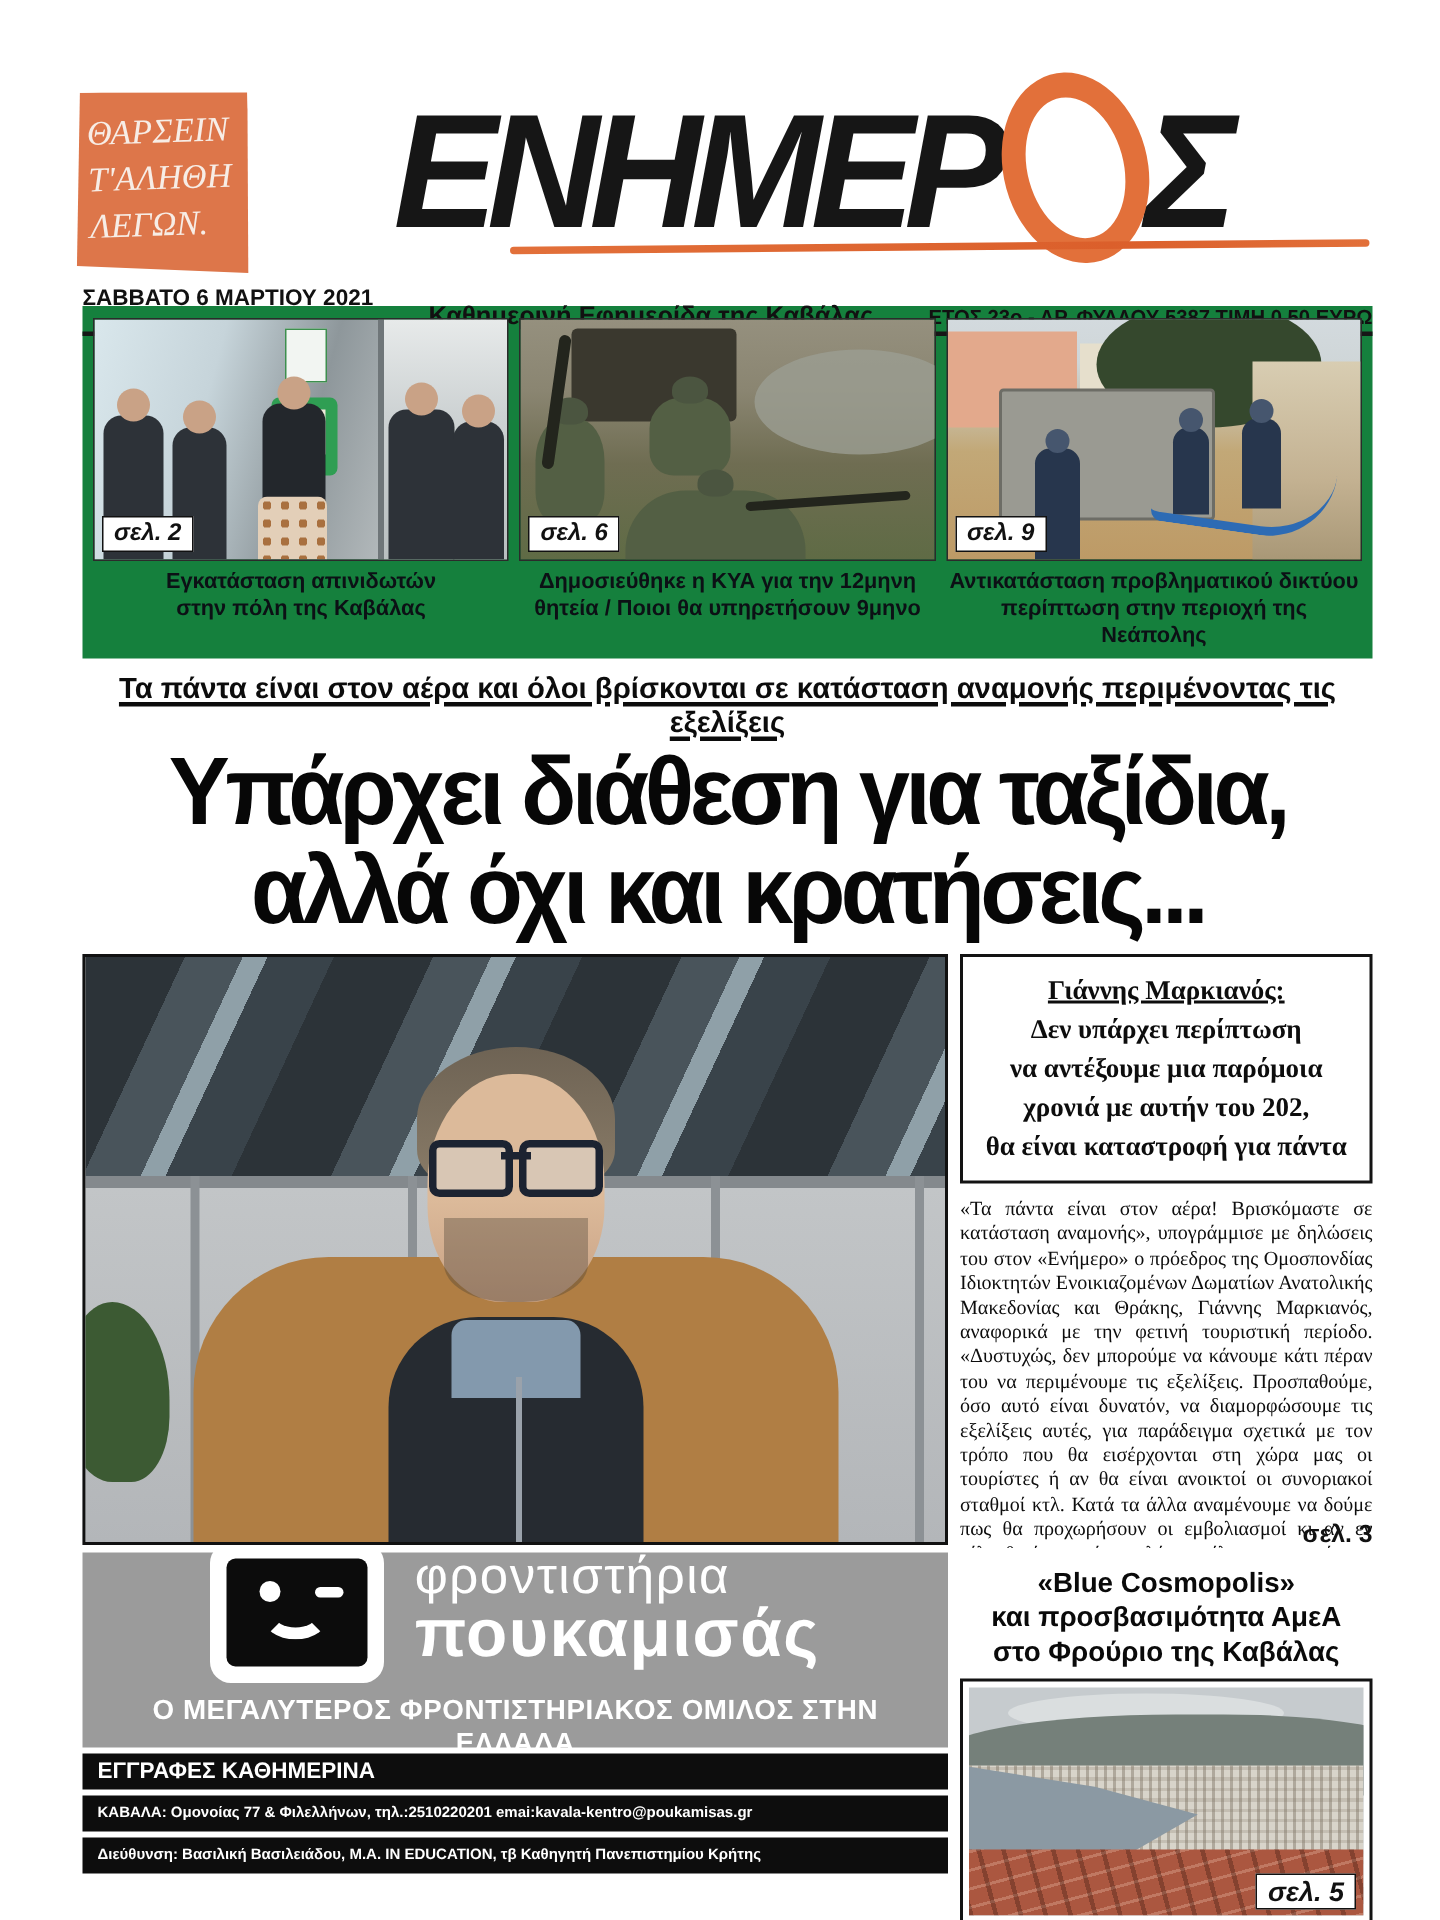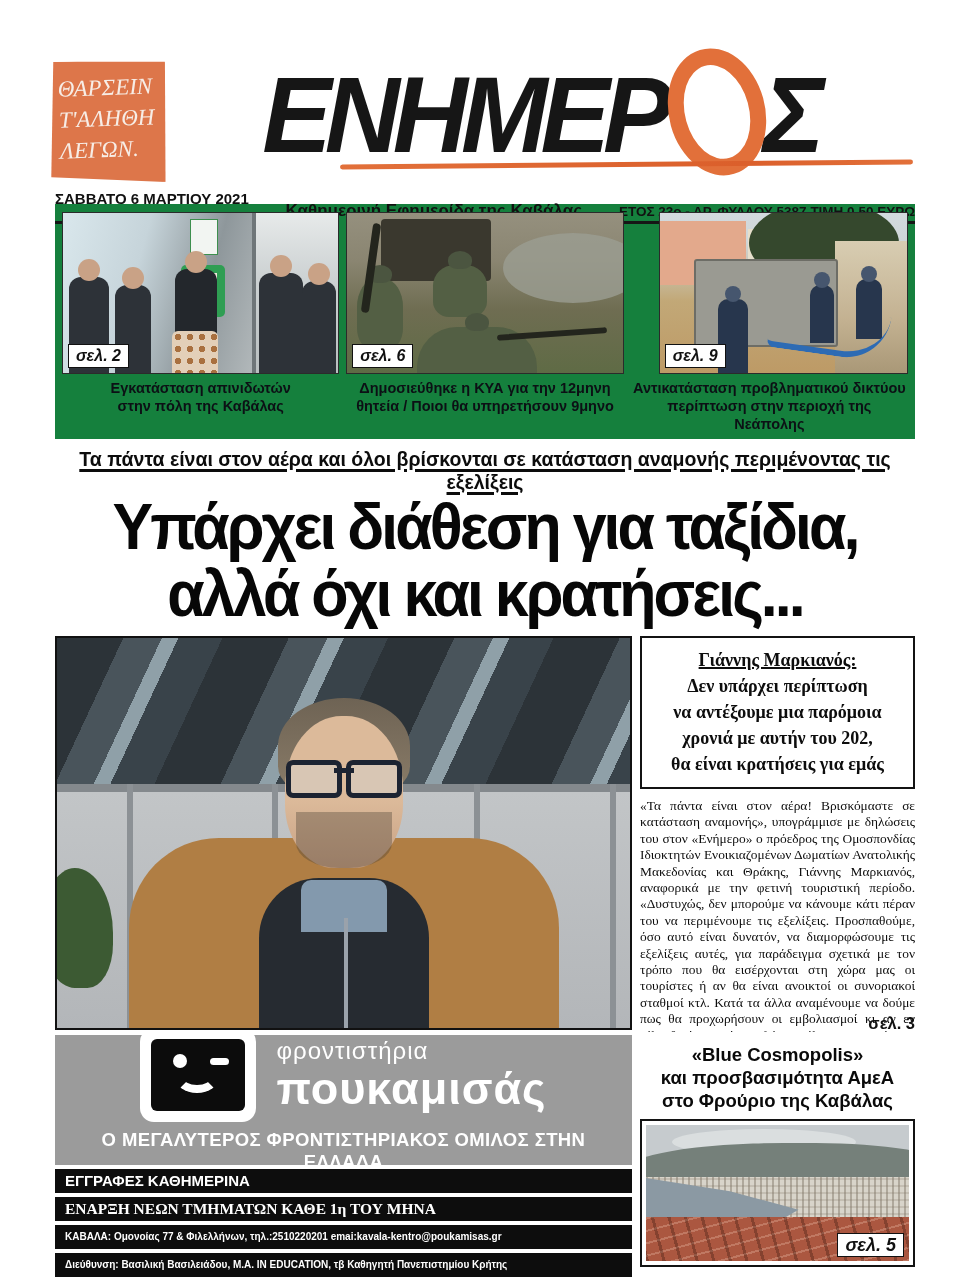--- a/index.html
+++ b/index.html
@@ -57,21 +57,21 @@
   .scene-army{background:linear-gradient(180deg,#95907e 0%,#8a8571 30%,#6f6d52 60%,#5f6b45 100%);}
   .army-truck{position:absolute;left:34px;top:6px;width:110px;height:62px;background:#3a382e;border-radius:4px;}
   .army-rock{position:absolute;right:-20px;top:20px;width:140px;height:70px;background:#9b9d92;
              border-radius:50%;opacity:.8;}
   .soldier{position:absolute;background:#535f44;border-radius:40% 40% 30% 30%;}
   .soldier::before{content:"";position:absolute;left:50%;top:-14px;transform:translateX(-50%);
                    width:24px;height:18px;border-radius:50% 50% 40% 40%;background:#4b5540;}
   .rifle{position:absolute;background:#23251d;height:6px;border-radius:3px;}
 
   
-  .scene-works{background:linear-gradient(180deg,#d3dade 0%,#cfd6d8 18%,#c2a877 55%,#bd9a66 100%);margin-left:28px;}
+  .scene-works{background:linear-gradient(180deg,#d3dade 0%,#cfd6d8 18%,#c2a877 55%,#bd9a66 100%);}
   .house-salmon{position:absolute;left:0;top:8px;width:86px;height:64px;background:#e3a98c;}
   .house-cream{position:absolute;left:88px;top:16px;width:70px;height:52px;background:#e6dfcc;}
   .works-tree{position:absolute;left:36%;top:-12px;width:150px;height:84px;background:#35482d;border-radius:50%;}
   .works-wall{position:absolute;right:0;top:28px;width:72px;height:132px;
               background:linear-gradient(180deg,#d8cdb2 0%,#c3b191 60%,#a99877 100%);}
   .works-truck{position:absolute;left:34px;bottom:26px;width:140px;height:84px;background:#9a9a92;
                border:2px solid #6d6d66;border-radius:3px;}
   .worker{position:absolute;background:#27364d;border-radius:10px 10px 0 0;}
   .worker::before{content:"";position:absolute;left:50%;top:-13px;transform:translateX(-50%);
                   width:16px;height:16px;border-radius:50%;background:#46566e;}
@@ -122,21 +122,21 @@
   .quote-box{border:2.5px solid #131313;padding:9px 6px 10px;text-align:center;
              font-family:"Liberation Serif",serif;font-weight:bold;color:#0d0d0d;
              font-size:18px;line-height:26px;}
   .quote-title{text-decoration:underline;text-decoration-thickness:2px;}
   .article-body{margin-top:9px;font-family:"Liberation Serif",serif;font-size:13.4px;line-height:16.4px;
                 text-align:justify;color:#0d0d0d;height:234px;overflow:hidden;}
   .page-ref{text-align:right;font-weight:bold;font-size:16.5px;margin-top:-18px;position:relative;}
 
   .cosmo-heading{margin-top:10px;text-align:center;font-weight:bold;font-size:18.5px;line-height:23px;color:#0a0a0a;}
   .harbor-box{margin-top:7px;border:2.5px solid #131313;padding:4px;}
-  .harbor{position:relative;height:136px;overflow:hidden;background:#c6cbce;}
+  .harbor{position:relative;height:152px;overflow:hidden;background:#c6cbce;}
   .harbor-cloud{position:absolute;left:10%;top:4px;width:70%;height:26px;background:#dadedf;border-radius:50%;}
   .harbor-mtn{position:absolute;left:-20px;top:18px;width:120%;height:54px;background:#75807a;border-radius:50% 40% 10px 10px;}
   .harbor-city{position:absolute;left:0;top:52px;right:0;height:66px;background:#d8d4ca;
                background-image:repeating-linear-gradient(90deg,rgba(125,115,100,.45) 0 2px,transparent 2px 6px),
                                 repeating-linear-gradient(0deg,rgba(150,140,125,.3) 0 2px,transparent 2px 7px);}
   .harbor-sea{position:absolute;left:0;top:44px;width:58%;height:74px;background:#8b99a3;
               clip-path:polygon(0 12%,55% 30%,100% 55%,62% 100%,0 100%);}
   .harbor-roofs{position:absolute;left:0;bottom:0;right:0;height:44px;background:#ab5740;
                 background-image:repeating-linear-gradient(75deg,rgba(60,25,15,.35) 0 3px,transparent 3px 16px),
                                  repeating-linear-gradient(-15deg,rgba(255,220,200,.25) 0 2px,transparent 2px 12px);}
@@ -147,21 +147,21 @@
       display:flex;flex-direction:column;justify-content:center;padding:6px 10px;}
   .ad-top{display:flex;align-items:center;justify-content:center;gap:20px;}
   .logo-tile{width:116px;height:94px;background:#fff;border-radius:14px;flex:none;
              display:flex;align-items:center;justify-content:center;}
   .logo-screen{width:94px;height:72px;background:#0c0c0c;border-radius:6px;position:relative;}
   .eye-dot{position:absolute;left:22px;top:15px;width:14px;height:14px;background:#fff;border-radius:50%;}
   .eye-wink{position:absolute;right:16px;top:19px;width:19px;height:7px;background:#fff;border-radius:4px;}
   .smile{position:absolute;left:24px;top:22px;width:44px;height:32px;border:8px solid transparent;
          border-bottom-color:#fff;border-radius:50%;box-sizing:border-box;}
   .brand{color:#fff;}
-  .brand-top{font-size:24px;letter-spacing:1px;line-height:28px;}
+  .brand-top{font-size:34px;letter-spacing:1px;line-height:28px;}
   .brand-main{font-size:45px;font-weight:bold;letter-spacing:1px;line-height:48px;}
   .ad-tagline{color:#fff;text-align:center;font-weight:bold;font-size:18.5px;margin-top:7px;letter-spacing:.4px;}
 
   .bar{height:24px;background:#0D0D0D;color:#fff;font-weight:bold;font-size:15px;line-height:24px;
        padding-left:10px;margin-top:4px;white-space:nowrap;overflow:hidden;}
   .bar.serif{font-family:"Liberation Serif",serif;font-size:15.5px;}
   .bar.small{font-size:10px;}
 </style>
 </head>
 <body>
@@ -292,33 +292,32 @@
             </div>
             <div class="brand">
               <div class="brand-top">φροντιστήρια</div>
               <div class="brand-main">πουκαμισάς</div>
             </div>
           </div>
           <div class="ad-tagline">Ο ΜΕΓΑΛΥΤΕΡΟΣ ΦΡΟΝΤΙΣΤΗΡΙΑΚΟΣ ΟΜΙΛΟΣ ΣΤΗΝ ΕΛΛΑΔΑ</div>
         </div>
 
         <div class="bar">ΕΓΓΡΑΦΕΣ ΚΑΘΗΜΕΡΙΝΑ</div>
-        <div class="bar serif">ΕΝΑΡΞΗ ΝΕΩΝ ΤΜΗΜΑΤΩΝ ΚΑΘΕ 1η ΤΟΥ ΜΗΝΑ</div>
         <div class="bar small">ΚΑΒΑΛΑ: Ομονοίας 77 &amp; Φιλελλήνων, τηλ.:2510220201 emai:kavala-kentro@poukamisas.gr</div>
         <div class="bar small">Διεύθυνση: Βασιλική Βασιλειάδου, M.A. IN EDUCATION, τβ Καθηγητή Πανεπιστημίου Κρήτης</div>
       </div>
 
       <aside class="right-col">
 
         <div class="quote-box">
           <div class="quote-title">Γιάννης Μαρκιανός:</div>
           <div>Δεν υπάρχει περίπτωση</div>
           <div>να αντέξουμε μια παρόμοια</div>
           <div>χρονιά με αυτήν του 202,</div>
-          <div>θα είναι κρατήσεις για εμάς</div>
+          <div>θα είναι καταστροφή για πάντα</div>
         </div>
 
         <div class="article-body">«Τα πάντα είναι στον αέρα! Βρισκόμαστε σε κατάσταση αναμονής», υπογράμμισε με δηλώσεις του στον «Ενήμερο» ο πρόεδρος της Ομοσπονδίας Ιδιοκτητών Ενοικιαζομένων Δωματίων Ανατολικής Μακεδονίας και Θράκης, Γιάννης Μαρκιανός, αναφορικά με την φετινή τουριστική περίοδο. «Δυστυχώς, δεν μπορούμε να κάνουμε κάτι πέραν του να περιμένουμε τις εξελίξεις. Προσπαθούμε, όσο αυτό είναι δυνατόν, να διαμορφώσουμε τις εξελίξεις αυτές, για παράδειγμα σχετικά με τον τρόπο που θα εισέρχονται στη χώρα μας οι τουρίστες ή αν θα είναι ανοικτοί οι συνοριακοί σταθμοί κτλ. Κατά τα άλλα αναμένουμε να δούμε πως θα προχωρήσουν οι εμβολιασμοί κι αν εν τέλει θα έχουμε ένα καλό αποτέλεσμα», επισήμανε αρχικά στις δηλώσεις του ο κ. Μαρκιανός.</div>
         <div class="page-ref">σελ. 3</div>
 
         <div class="cosmo-heading">
           <div>«Blue Cosmopolis»</div>
           <div>και προσβασιμότητα ΑμεΑ</div>
           <div>στο Φρούριο της Καβάλας</div>
         </div>

